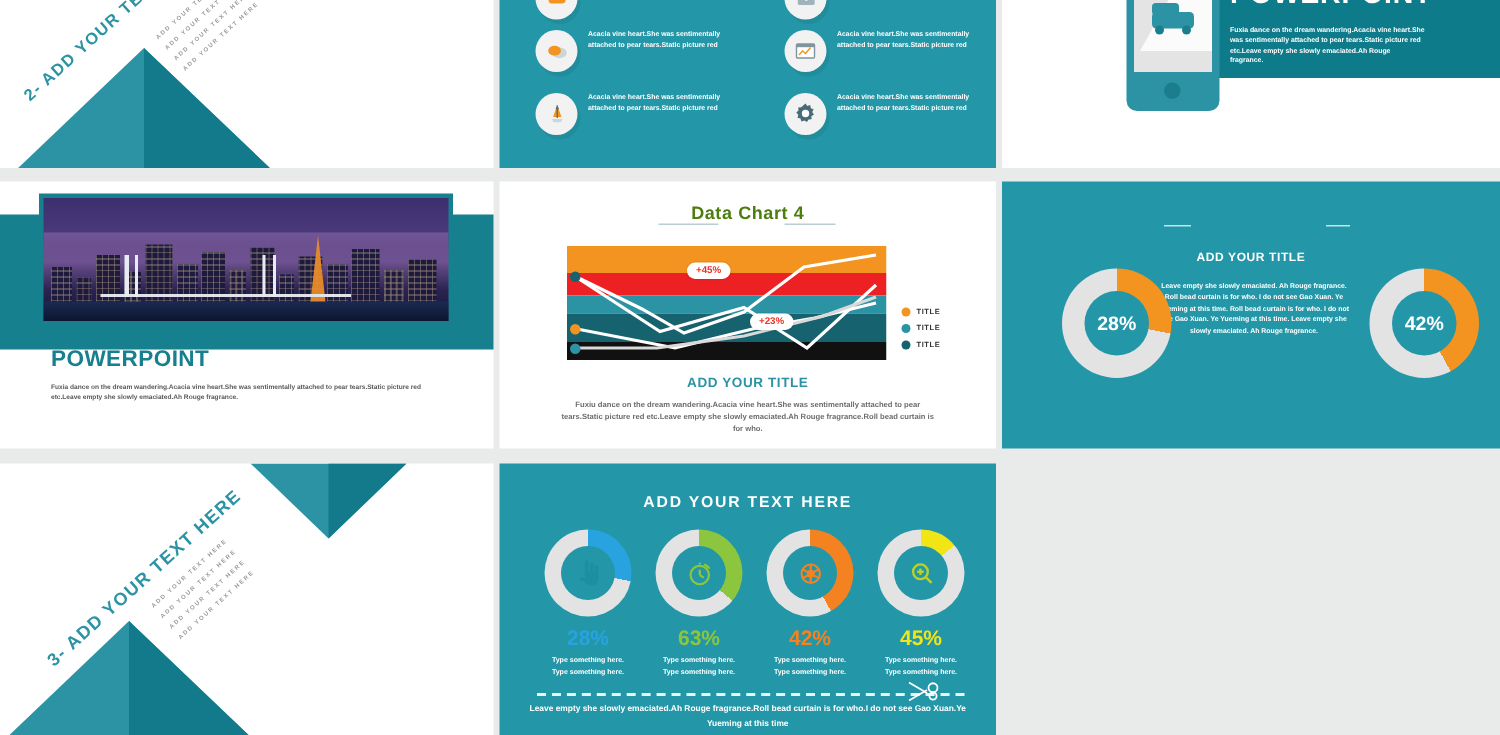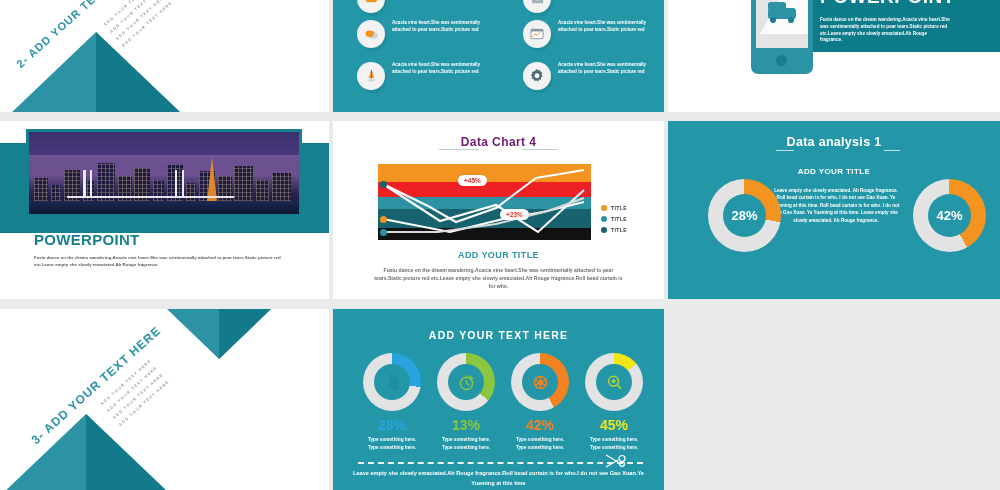--- a/index.html
+++ b/index.html
@@ -171,21 +171,21 @@
     font-size: 15px; letter-spacing: 0.3px;
   }
   .pp-cap {
     position: absolute; font-size: 4.4px; line-height: 6.8px;
     color: #5a5a5a; font-weight: bold;
   }
 
   
   .chart-title {
     position: absolute; width: 100%; text-align: center;
-    color: #701a75; font-weight: bold; font-size: 12px;
+    color: #4d7c0f; font-weight: bold; font-size: 12px;
     letter-spacing: .4px;
   }
   .title-rule {
     position: absolute; height: 1px; background: #b9cdd2;
   }
   .chart-box { position: absolute; overflow: hidden; }
   .cband { position: absolute; left: 0; right: 0; }
   .pill {
     position: absolute;
     background: #fff; border-radius: 8px;
@@ -434,21 +434,20 @@
         <span class="legend-dot" style="background:#16626f;"></span>
         <span class="legend-lbl">TITLE</span>
       </div>
     </div>
 
     <div class="add-title" style="top:129px;">ADD YOUR TITLE</div>
     <div class="add-body" style="top:145px; padding:0 40px;">Fuxiu dance on the dream wandering.Acacia vine heart.She was sentimentally attached to pear tears.Static picture red etc.Leave empty she slowly emaciated.Ah Rouge fragrance.Roll bead curtain is for who.</div>
   </div>
 
   <div class="tile r1 c2 teal-bg">
-    <div class="w-title" style="top:14px;">Data analysis 1</div>
     <div class="w-rule" style="left:108px; top:29px; width:18px;"></div>
     <div class="w-rule" style="left:216px; top:29px; width:16px;"></div>
 
     <div class="w-sub" style="top:46px;">ADD YOUR TITLE</div>
     <div class="w-para" style="left:104px; top:66px; width:128px;">Leave empty she slowly emaciated. Ah Rouge fragrance. Roll bead curtain is for who. I do not see Gao Xuan. Ye Yueming at this time. Roll bead curtain is for who. I do not see Gao Xuan. Ye Yueming at this time. Leave empty she slowly emaciated. Ah Rouge fragrance.</div>
 
     <div class="donut" style="left:40px; top:58px; width:73px; height:73px;
          background: conic-gradient(#f2941f 0 28%, #e3e3e3 28% 100%);"></div>
     <div class="donut-hole" style="left:55px; top:73px; width:43px; height:43px; background:#2397a8; color:#ffffff; font-size:13px;">28%</div>
     <div class="donut-cap" style="left:-256px; top:135px;">TITLE</div>
@@ -490,21 +489,21 @@
     <div class="donut" style="left:104px; top:44px; width:58px; height:58px;
          background: conic-gradient(#8cc63e 0 36%, #e3e3e3 36% 100%);"></div>
     <div class="donut-hole" style="left:115px; top:55px; width:36px; height:36px; background:#2397a8;">
       <svg width="21" height="21" viewBox="0 0 24 24" fill="none" stroke="#8cc63e" stroke-width="1.7">
         <circle cx="12" cy="13" r="7"></circle>
         <path d="M12 13V9"></path>
           <path d="M12 13l3 2"></path>
         <path d="M12 4.2h0M16 5.2a8.6 8.6 0 0 1 3 2.3" stroke-linecap="round"></path>
       </svg>
     </div>
-    <div class="h-pct" style="left:104px; top:108px; width:58px; color:#8cc63e;">13%</div>
+    <div class="h-pct" style="left:104px; top:108px; width:58px; color:#8cc63e;">63%</div>
     <div class="h-sub" style="left:90px; top:127px; width:86px;">Type something here.<br>Type something here.</div>
 
     <div class="donut" style="left:178px; top:44px; width:58px; height:58px;
          background: conic-gradient(#f58220 0 42%, #e3e3e3 42% 100%);"></div>
     <div class="donut-hole" style="left:189px; top:55px; width:36px; height:36px; background:#2397a8;">
       <svg width="21" height="21" viewBox="0 0 24 24" fill="none" stroke="#f58220" stroke-width="1.6">
         <circle cx="12" cy="12" r="7"></circle>
         <path d="M12 5v14M5.5 8.5l13 7M18.5 8.5l-13 7"></path>
         <circle cx="12" cy="12" r="2.2" fill="#f58220"></circle>
       </svg>

